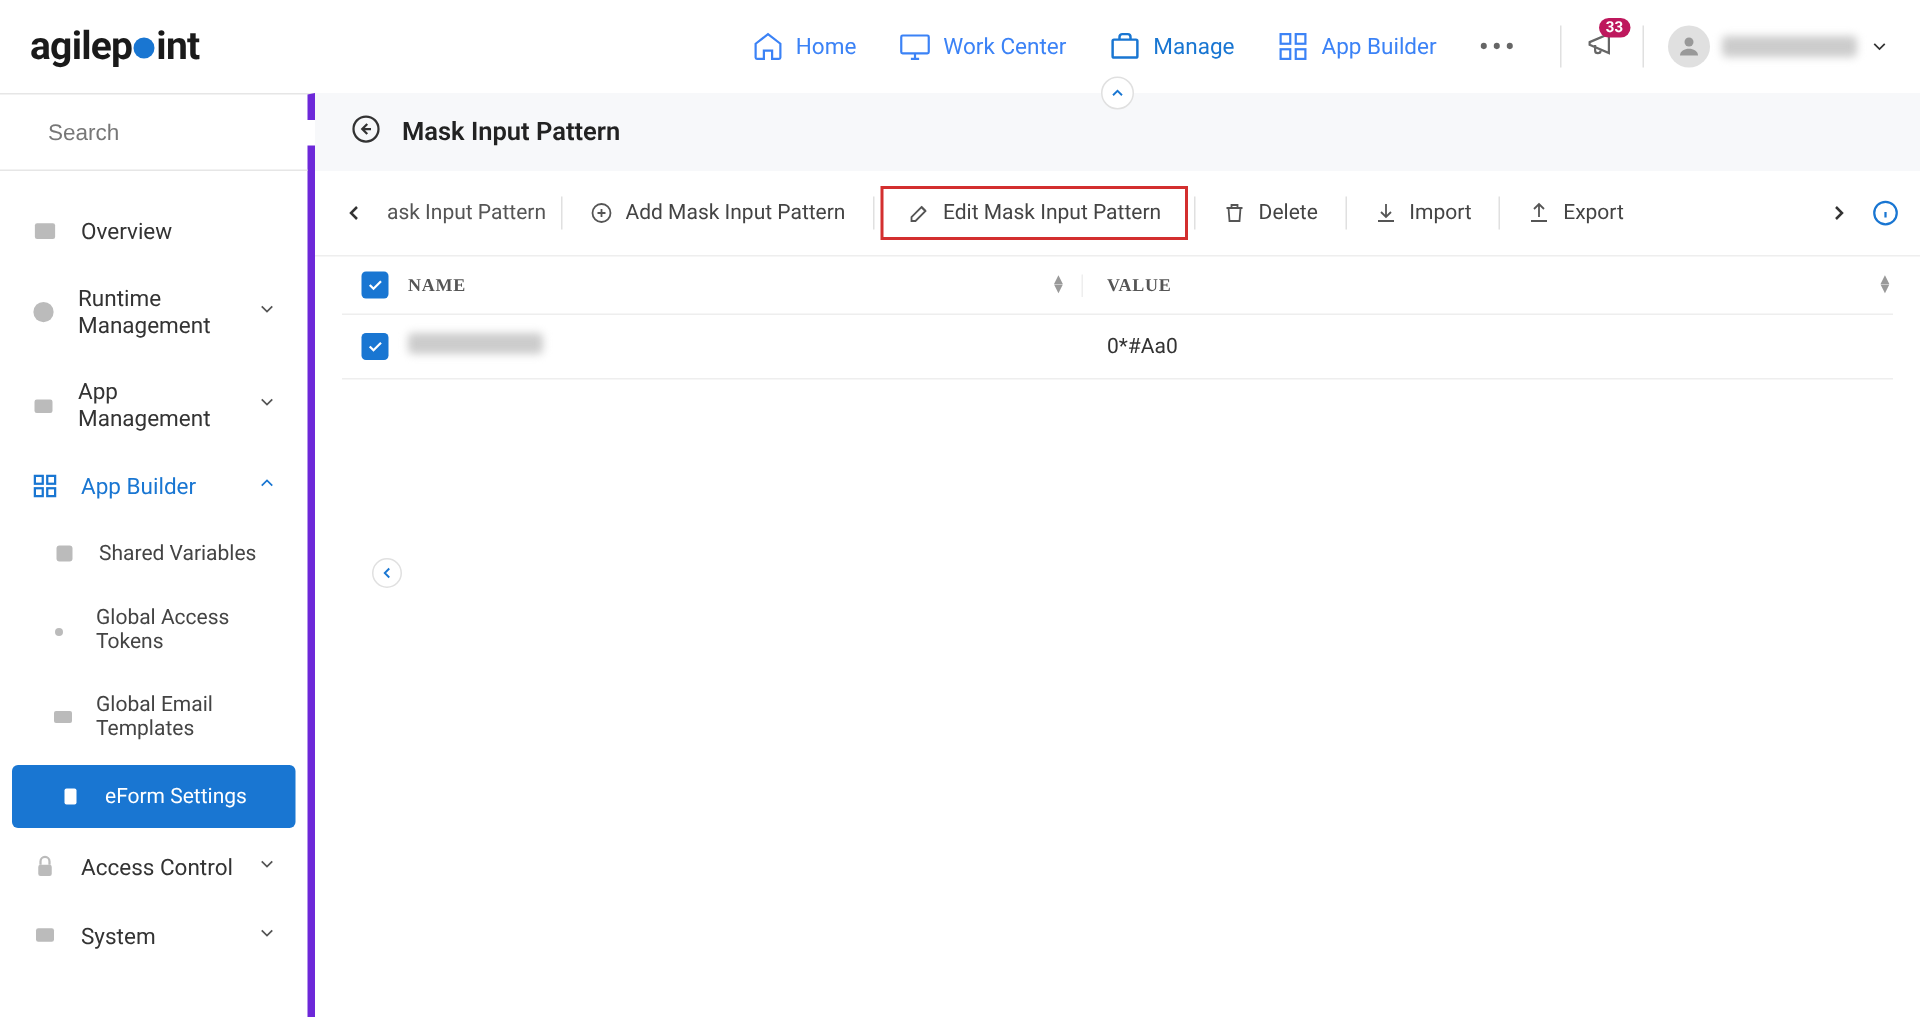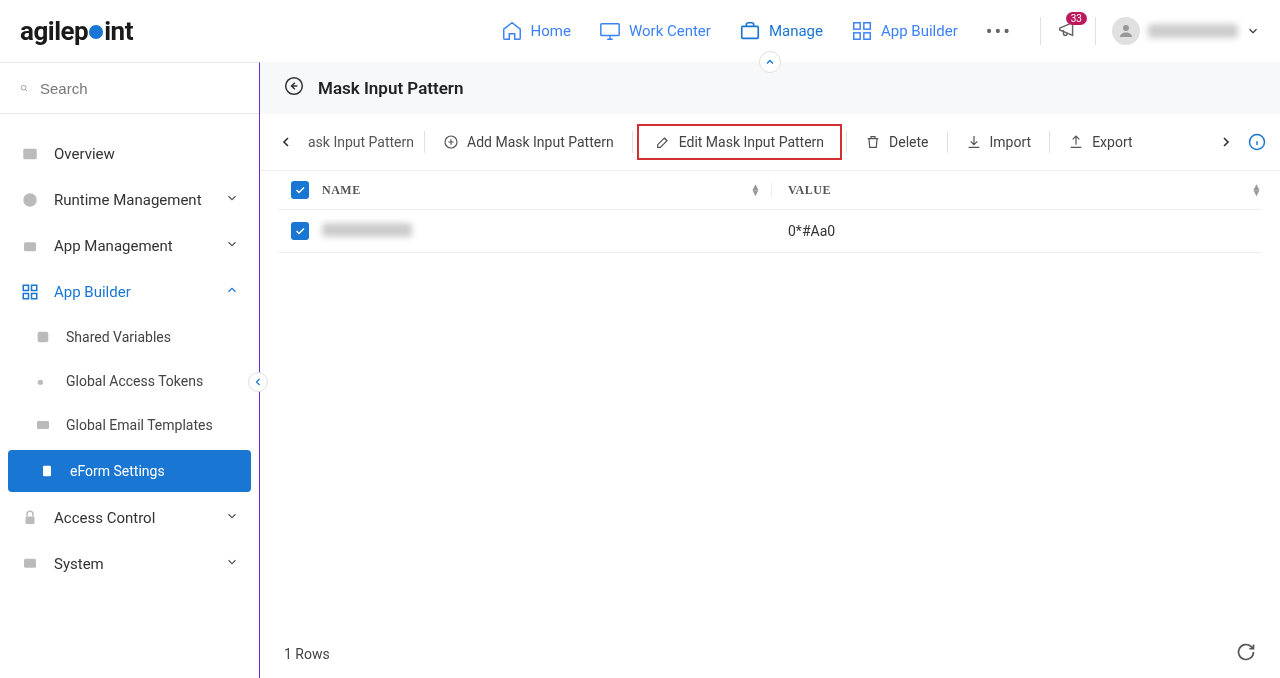--- a/index.html
+++ b/index.html
@@ -11,29 +11,29 @@
 .logo .dot { display: inline-block; width: 14px; height: 14px; background: #1976d2; border-radius: 50%; margin: 0 1px; position: relative; top: 1px; }
 .nav { display: flex; gap: 28px; margin-left: auto; align-items: center; }
 .nav-item { display: flex; align-items: center; gap: 8px; color: #3b82f6; font-size: 15px; cursor: pointer; }
 .nav-item.active { color: #1976d2; }
 .nav-item svg { width: 22px; height: 22px; }
 .nav-more { color: #666; font-size: 20px; letter-spacing: 2px; cursor: pointer; }
 .header-right { display: flex; align-items: center; gap: 16px; margin-left: 28px; }
 .divider-v { width: 1px; height: 28px; background: #e0e0e0; }
 .bell-wrap { position: relative; cursor: pointer; }
 .bell-wrap svg { width: 22px; height: 22px; color: #666; }
-.badge { position: absolute; top: -6px; right: -8px; background: #be185d; color: #fff; border-radius: 10px; font-size: 10px; padding: 1px 5px; font-weight: 400; }
+.badge { position: absolute; top: -6px; right: -8px; background: #be185d; color: #fff; border-radius: 10px; font-size: 10px; padding: 1px 5px; font-weight: 700; }
 .user-area { display: flex; align-items: center; gap: 8px; cursor: pointer; }
 .avatar { width: 28px; height: 28px; background: #e0e0e0; border-radius: 50%; display: flex; align-items: center; justify-content: center; }
 .avatar svg { width: 18px; height: 18px; color: #999; }
 .username-blur { width: 90px; height: 14px; background: #ccc; filter: blur(3px); border-radius: 3px; }
 
 
 .body-area { display: flex; height: calc(100% - 62px); position: relative; }
-.sidebar { width: 260px; border-right: 1px solid #6d28d9; border-top: 1px solid #e6e6e6; display: flex; flex-direction: column; }
+.sidebar { width: 210px; border-right: 5px solid #6d28d9; border-top: 1px solid #e6e6e6; display: flex; flex-direction: column; }
 .search-row { display: flex; align-items: center; gap: 12px; padding: 16px 20px; border-bottom: 1px solid #e6e6e6; }
 .search-row svg { width: 18px; height: 18px; color: #777; }
 .search-row input { border: none; outline: none; font-size: 15px; color: #333; flex: 1; }
 .search-row input::placeholder { color: #777; }
 .sidenav { padding: 16px 0; }
 .side-item { display: flex; align-items: center; gap: 14px; padding: 12px 20px; color: #333; font-size: 15px; cursor: pointer; margin: 2px 0; }
 .side-item .icon { width: 20px; height: 20px; color: #bbb; display: flex; align-items: center; justify-content: center; }
 .side-item .chev { margin-left: auto; color: #555; }
 .side-item.expanded { color: #1976d2; }
 .side-item.expanded .chev { color: #1976d2; }
@@ -361,24 +361,15 @@
             <svg width="12" height="12" viewBox="0 0 24 24" fill="none" stroke="currentColor" stroke-width="3">
                 <path d="M5 12l5 5L20 7"></path>
               </svg>
           </div>
         </div>
         <div class="td-name"><span class="blur"></span></div>
         <div class="td-value">0*#Aa0</div>
       </div>
     </div>
 
-    <div class="footer">
-      <span class="rowcount">1 Rows</span>
-      <span class="refresh">
-        <svg width="20" height="20" viewBox="0 0 24 24" fill="none" stroke="currentColor" stroke-width="2">
-            <path d="M21 12a9 9 0 1 1-3-6.7L21 8"></path>
-            <path d="M21 3v5h-5"></path>
-          </svg>
-      </span>
-    </div>
 
   </div>
 </div>
 
 </body></html>

